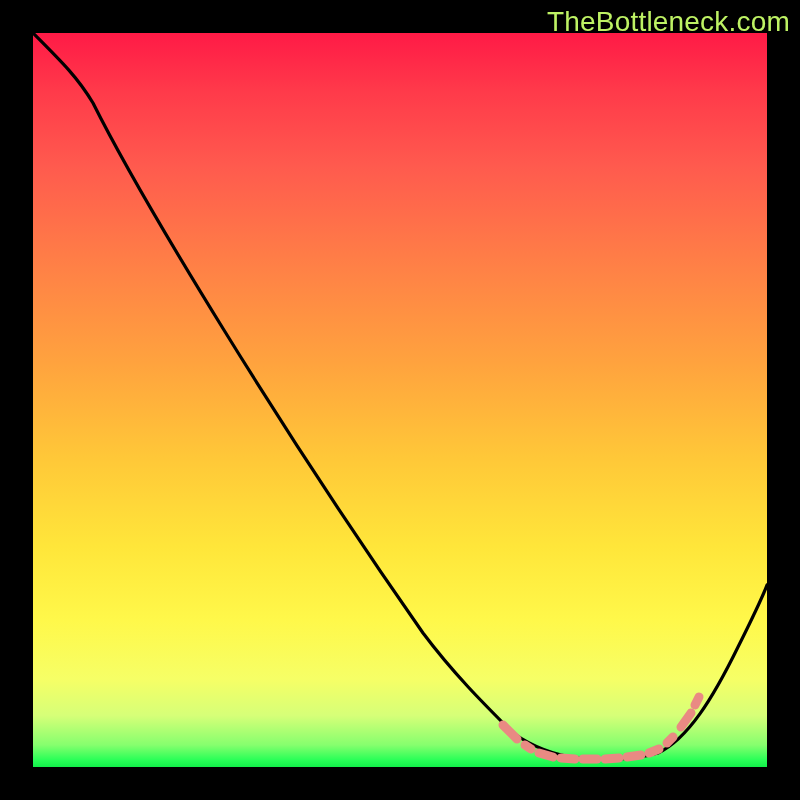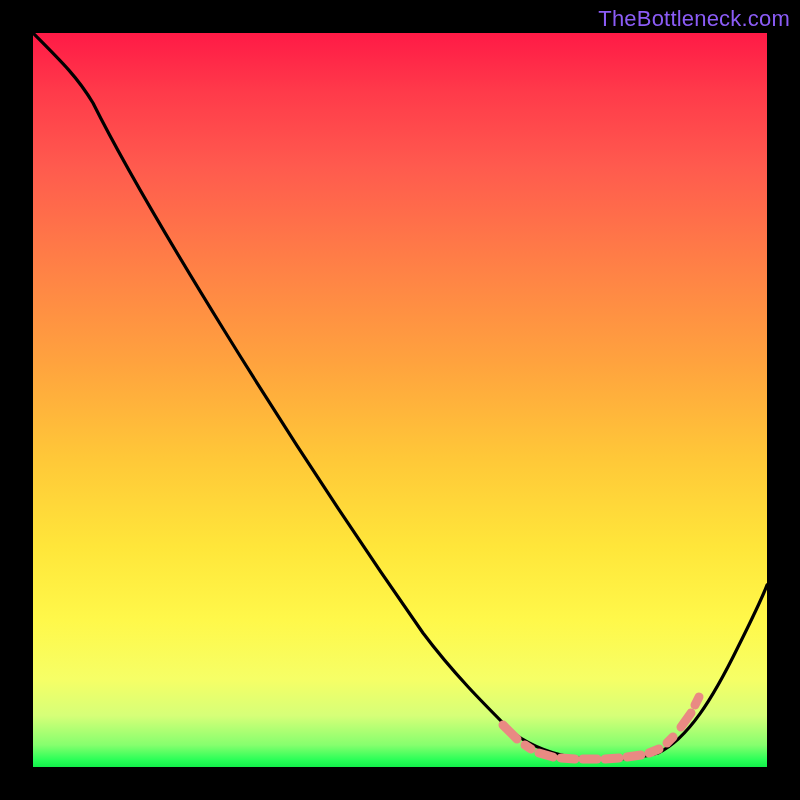--- a/index.html
+++ b/index.html
@@ -46,22 +46,22 @@
     position: absolute;
     left: 0;
     top: 0;
     width: 734px;
     height: 734px;
   }
   .watermark {
     position: absolute;
     top: 6px;
     right: 10px;
-    color: #8b5cf6;
-    font-size: 22px;
+    color: #bef264;
+    font-size: 28px;
     font-weight: 400;
     letter-spacing: 0.2px;
     user-select: none;
     margin-left: 22px;
   }
 </style>
 </head>
 <body>
 
 <div class="frame">

